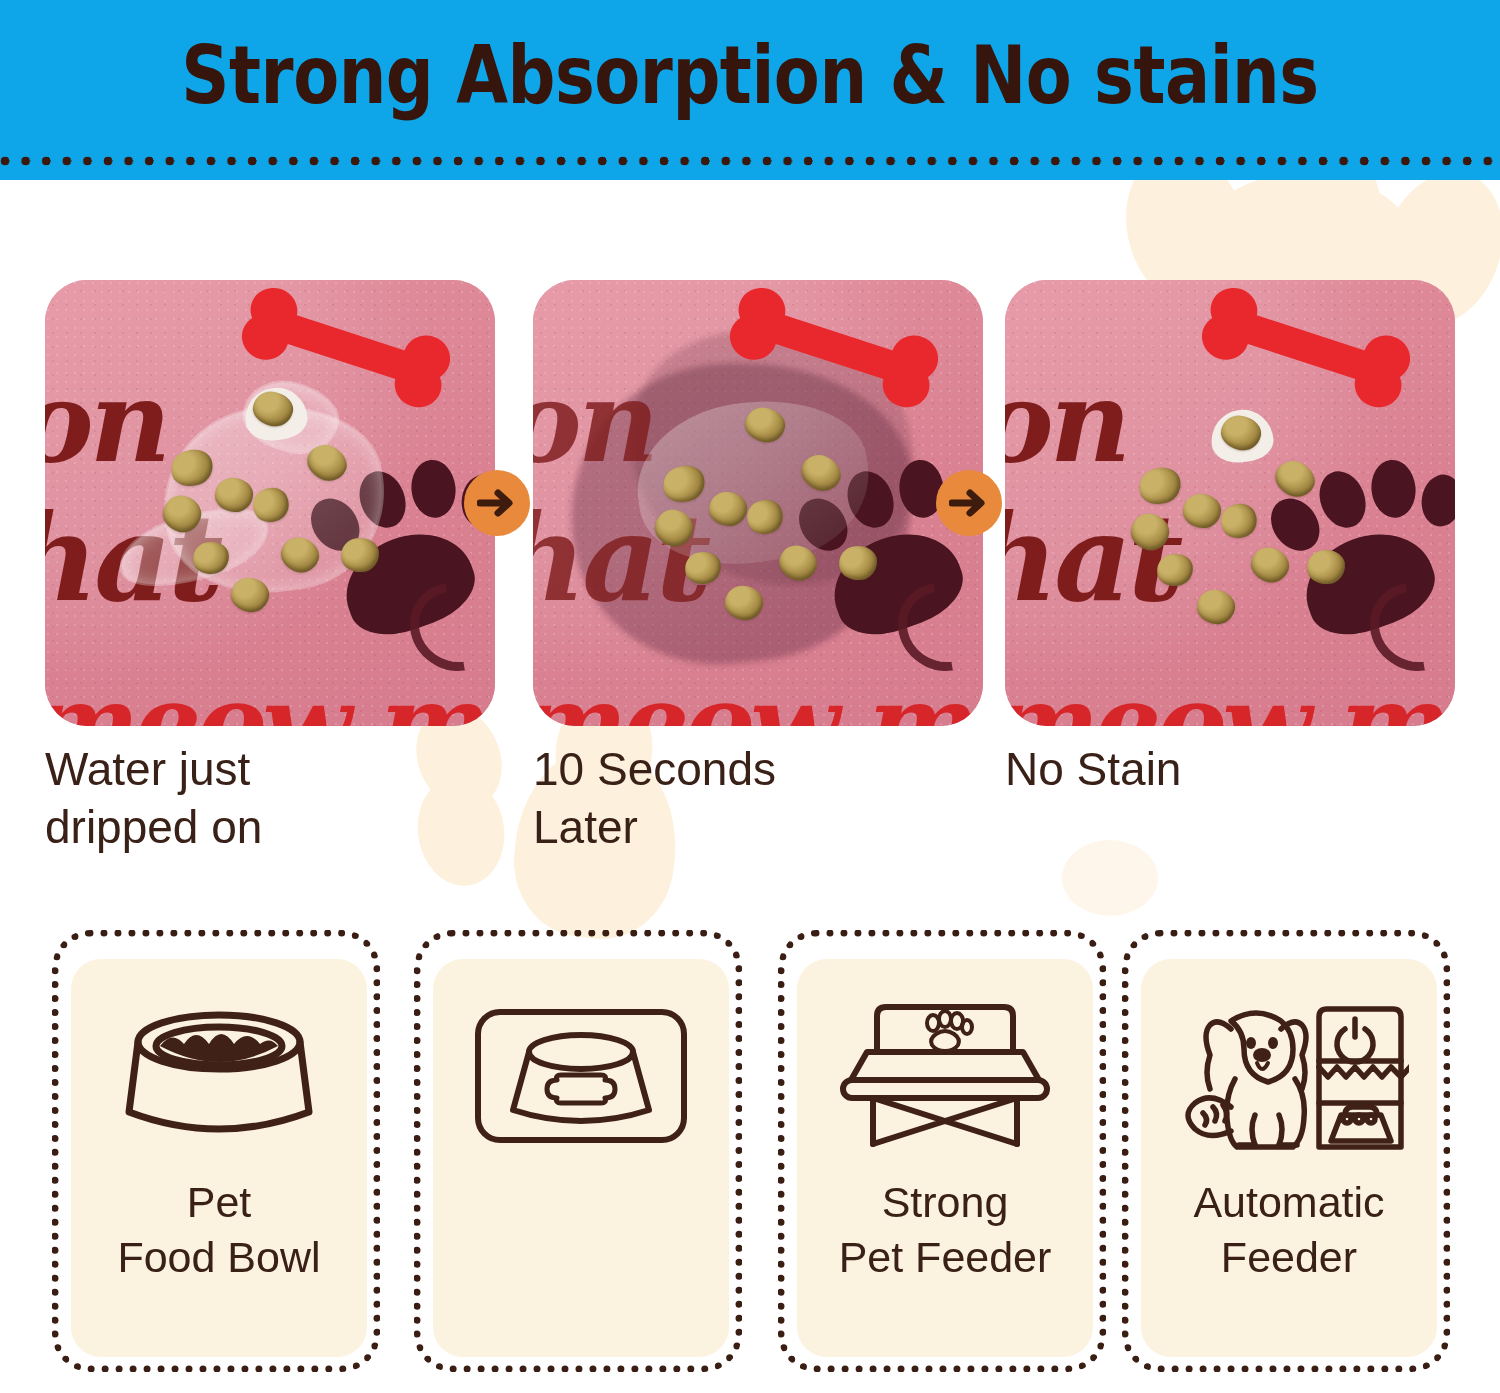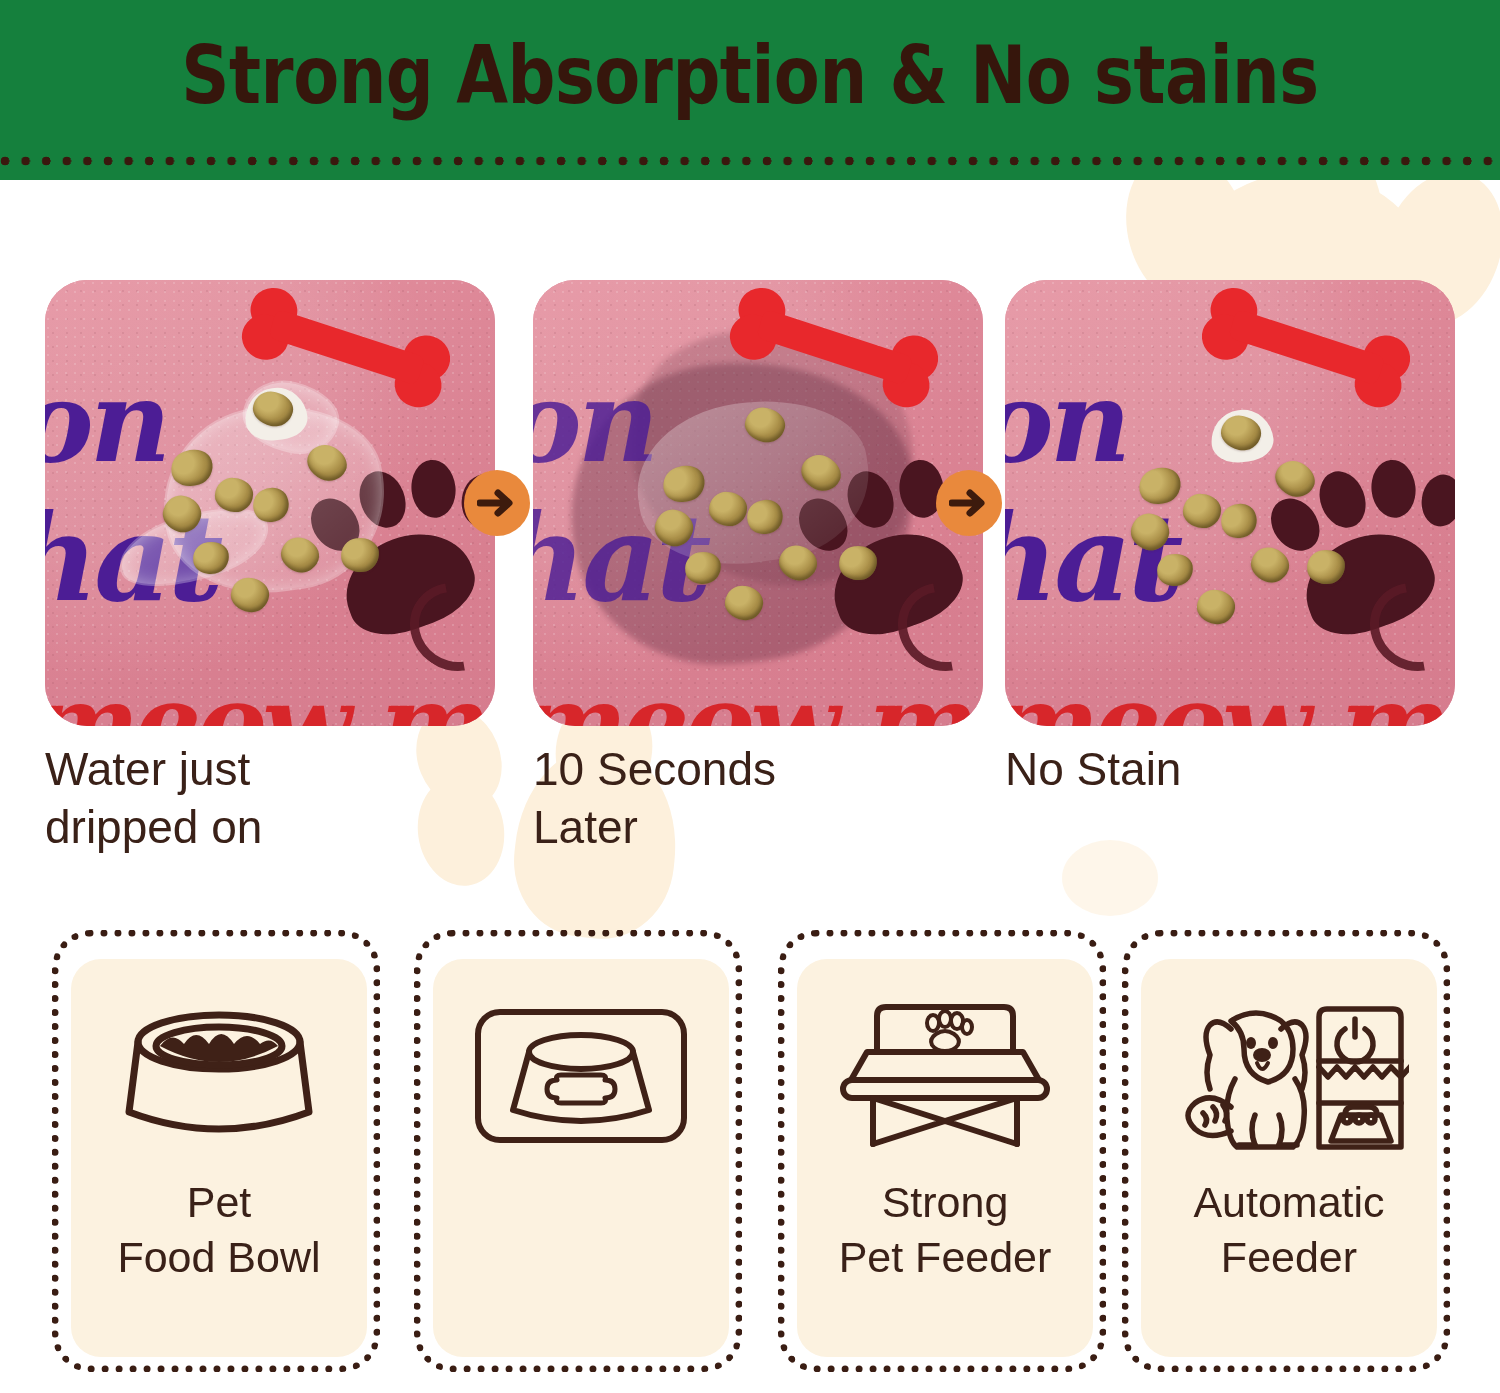--- a/index.html
+++ b/index.html
@@ -13,21 +13,21 @@
 
   
   .wm-layer { position:absolute; inset:0; pointer-events:none; z-index:0; }
   .wm-pad {
     position:absolute; background:#fdf0dc; border-radius:50%;
   }
 
   
   .header {
     position:absolute; left:0; top:0; width:1500px; height:180px;
-    background:#15803d; z-index:5;
+    background:#0ea5e9; z-index:5;
   }
   .header-title {
     position:absolute; left:0; top:26px; width:1500px;
     text-align:center;
     font-family:"DejaVu Sans Condensed","Liberation Sans Narrow","Liberation Sans", sans-serif;
     font-weight:bold; font-size:80px; letter-spacing:-0.5px;
     color:#36160c; line-height:100px;
     transform:scaleX(0.93); transform-origin:center;
     white-space:nowrap;
   }
@@ -59,21 +59,21 @@
   .mat::after{
     content:""; position:absolute; inset:0; opacity:.30;
     background-image:
       radial-gradient(circle at 3px 3px, rgba(255,255,255,.55) 0.8px, rgba(255,255,255,0) 1.3px),
       radial-gradient(circle at 8px 11px, rgba(140,70,85,.45) 0.8px, rgba(0,0,0,0) 1.3px);
     background-size:9px 9px, 14px 14px;
   }
 
   
   .word {
-    position:absolute; color:#4c1d95; font-style:italic; font-weight:bold;
+    position:absolute; color:#7f1d1d; font-style:italic; font-weight:bold;
     font-family:"DejaVu Serif","Liberation Serif",serif;
     line-height:1; user-select:none;
   }
   .word.on   { font-size:112px; left:-26px; top:86px; letter-spacing:-4px;}
   .word.hat  { font-size:120px; left:-34px; top:218px; letter-spacing:-4px;}
   .word-red {
     position:absolute; color:#d7262a; font-style:italic; font-weight:bold;
     font-family:"DejaVu Serif","Liberation Serif",serif;
     font-size:104px; line-height:1; left:-16px; top:392px; letter-spacing:-4px;
     white-space:nowrap;

